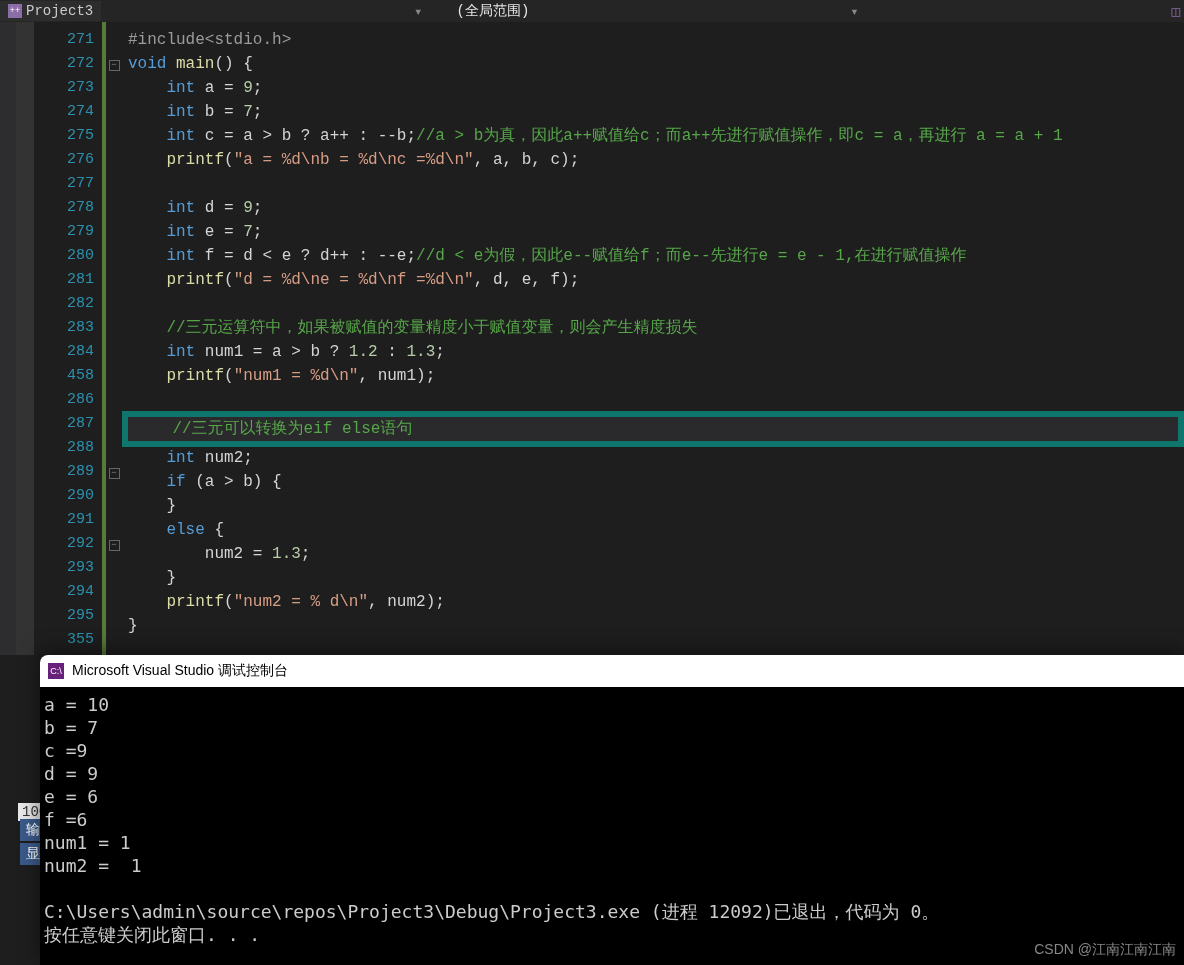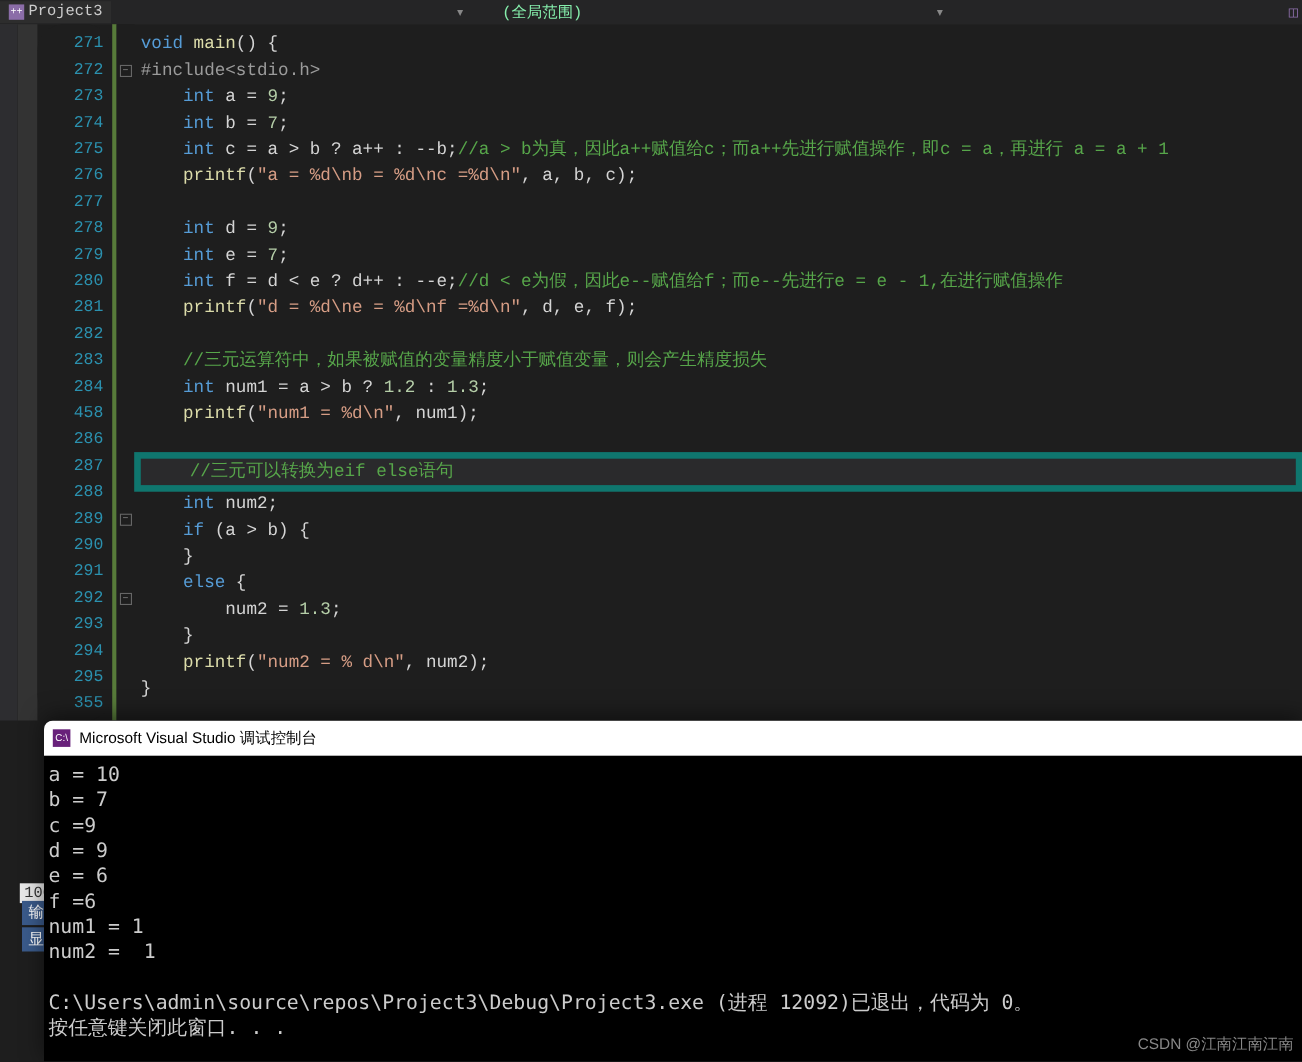--- a/index.html
+++ b/index.html
@@ -33,21 +33,21 @@
   width: 14px; height: 14px;
   background: #8b6da8;
   display: inline-flex;
   align-items: center;
   justify-content: center;
   font-size: 9px;
   color: #fff;
 }
 .drop-arrow { color: #888; margin-left: auto; padding: 0 6px; }
 .scope {
-  color: #86efac;
+  color: #e5e5e5;
   padding: 0 8px;
   margin-left: 20px;
 }
 .right-icon {
   margin-left: auto;
   margin-right: 4px;
   color: #8b6da8;
 }
 .sidebar {
   position: absolute;
@@ -257,22 +257,22 @@
       <div><span class="fold">−</span></div>
       <div>&nbsp;</div>
       <div>&nbsp;</div>
       <div><span class="fold">−</span></div>
       <div>&nbsp;</div>
       <div>&nbsp;</div>
       <div>&nbsp;</div>
       <div>&nbsp;</div>
     </div>
   <div class="code" id="code">
+      <div class="line"><span class="inc">#include</span><span class="inc">&lt;stdio.h&gt;</span></div>
       <div class="line"><span class="kw">void</span> <span class="fn">main</span>() {</div>
-      <div class="line"><span class="inc">#include</span><span class="inc">&lt;stdio.h&gt;</span></div>
       <div class="line">    <span class="kw">int</span> a = <span class="num">9</span>;</div>
       <div class="line">    <span class="kw">int</span> b = <span class="num">7</span>;</div>
       <div class="line">    <span class="kw">int</span> c = a &gt; b ? a++ : --b;<span class="cm">//a &gt; b为真，因此a++赋值给c；而a++先进行赋值操作，即c = a，再进行 a = a + 1</span></div>
       <div class="line">    <span class="fn">printf</span>(<span class="str">"a = %d\nb = %d\nc =%d\n"</span>, a, b, c);</div>
       <div class="line">&nbsp;</div>
       <div class="line">    <span class="kw">int</span> d = <span class="num">9</span>;</div>
       <div class="line">    <span class="kw">int</span> e = <span class="num">7</span>;</div>
       <div class="line">    <span class="kw">int</span> f = d &lt; e ? d++ : --e;<span class="cm">//d &lt; e为假，因此e--赋值给f；而e--先进行e = e - 1,在进行赋值操作</span></div>
       <div class="line">    <span class="fn">printf</span>(<span class="str">"d = %d\ne = %d\nf =%d\n"</span>, d, e, f);</div>
       <div class="line">&nbsp;</div>

